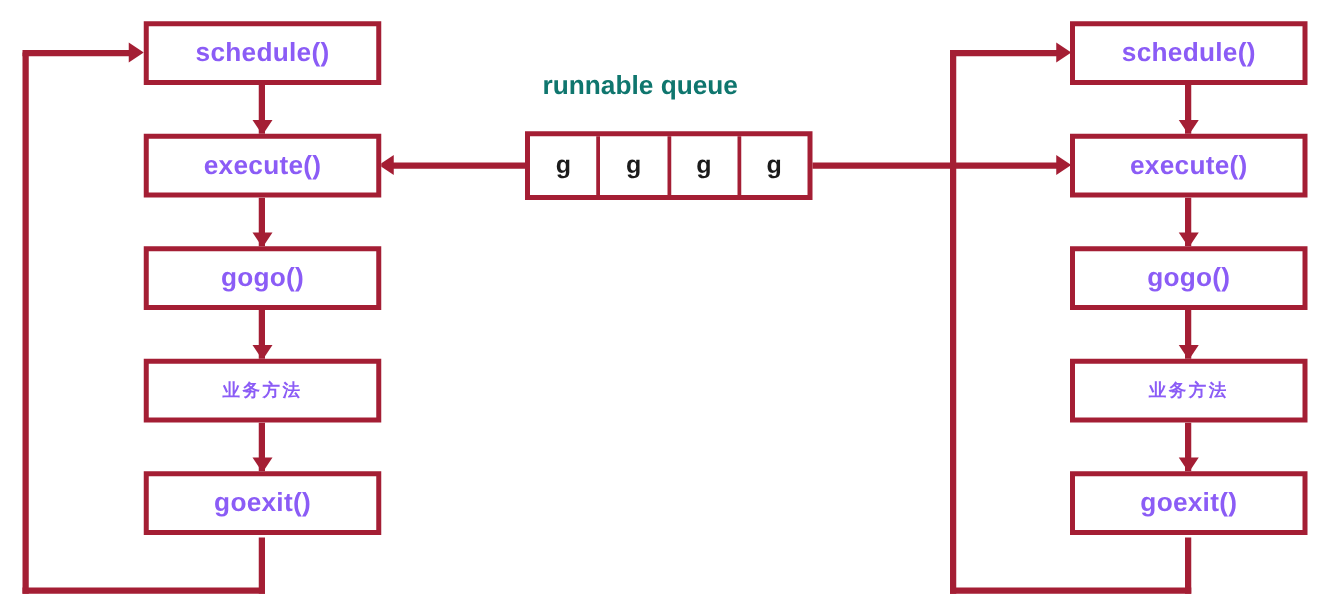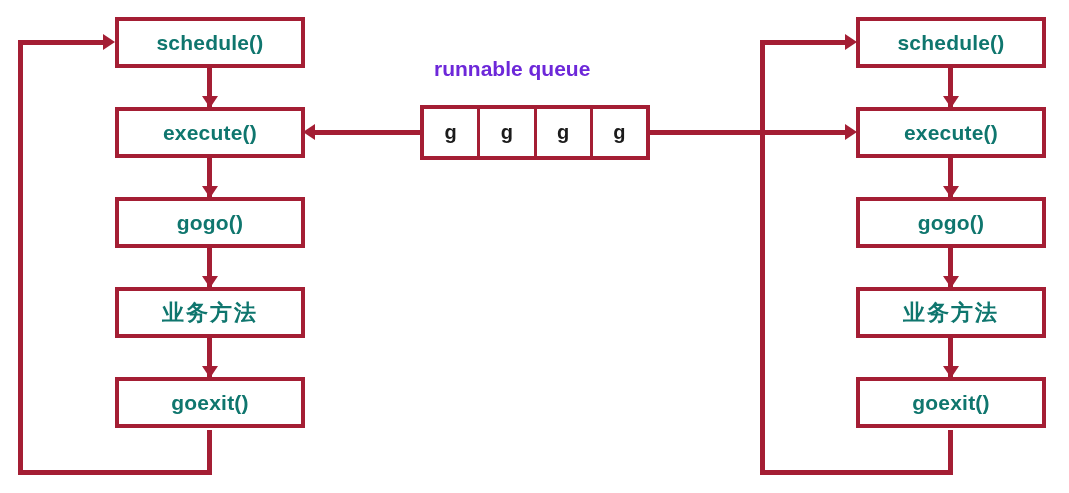--- a/index.html
+++ b/index.html
@@ -18,27 +18,27 @@
   .node {
     position: absolute;
     box-sizing: border-box;
     border: 4px solid #a41e34;
     background: #ffffff;
     display: flex;
     align-items: center;
     justify-content: center;
     font-size: 21px;
     font-weight: bold;
-    color: #0f766e;
+    color: #8b5cf6;
     letter-spacing: 0.2px;
     z-index: 3;
   }
   .node.cjk {
     font-family: Liberation Sans, sans-serif;
-    font-size: 22px;
+    font-size: 14px;
     letter-spacing: 2px;
   }
   .queue {
     position: absolute;
     box-sizing: border-box;
     border: 4px solid #a41e34;
     background: #ffffff;
     display: flex;
     z-index: 3;
   }
@@ -51,21 +51,21 @@
     font-size: 20px;
     font-weight: bold;
     color: #1b1b1b;
     border-right: 3px solid #a41e34;
   }
   .queue-cell:last-child { border-right: none; }
   .queue-title {
     position: absolute;
     font-size: 21px;
     font-weight: bold;
-    color: #6d28d9;
+    color: #0f766e;
     white-space: nowrap;
     z-index: 3;
   }
   .seg-v, .seg-h {
     position: absolute;
     background: #a41e34;
     z-index: 1;
   }
   .seg-v { width: 5px; }
   .seg-h { height: 5px; }

